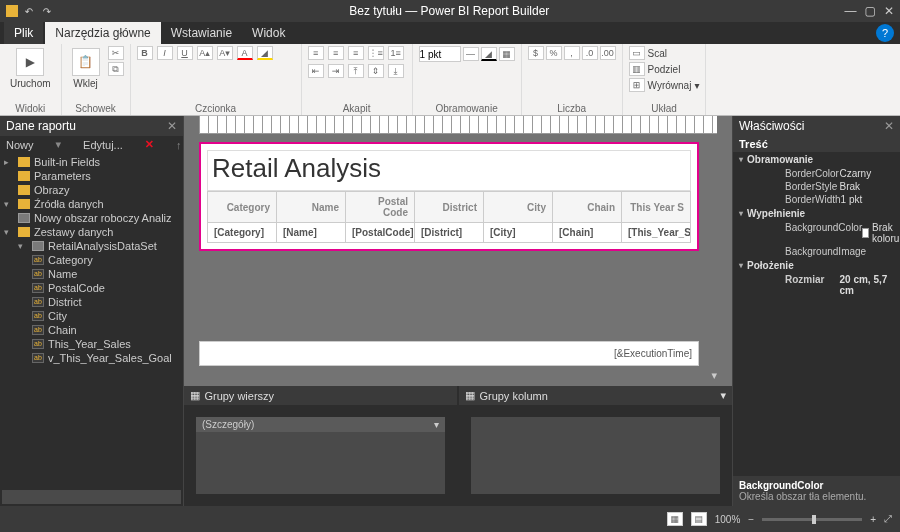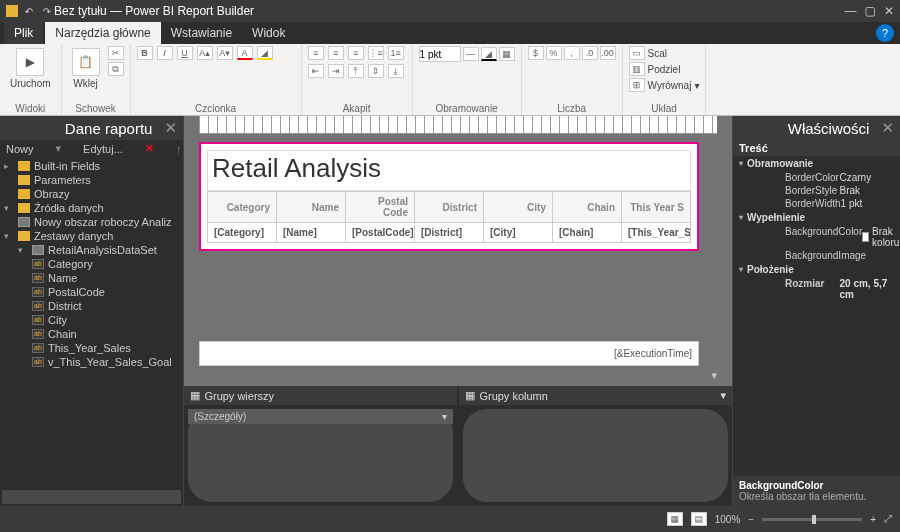--- a/index.html
+++ b/index.html
@@ -1,20 +1,20 @@
 <!DOCTYPE html>
 <html><head>
 <meta charset="utf-8">
 <style>
 * { margin: 0; padding: 0; box-sizing: border-box; font-family: "Segoe UI", Tahoma, sans-serif; }
 body { width: 900px; height: 532px; background: #2d2d2d; overflow: hidden; font-size: 11px; color: #ccc; }
 .titlebar { height: 22px; background: #3a3a3a; display: flex; align-items: center; padding: 0 6px; }
 .titlebar .qat { display: flex; gap: 4px; align-items: center; }
 .titlebar .qat span { width: 14px; height: 14px; display: inline-flex; align-items: center; justify-content: center; font-size: 10px; color: #ccc; }
-.titlebar .title { flex: 1; text-align: left; font-size: 12px; color: #fff; }
+.titlebar .title { flex: 1; text-align: center; font-size: 12px; color: #fff; }
 .titlebar .winbtns { display: flex; gap: 8px; font-size: 12px; }
 .tabsbar { height: 22px; background: #2d2d2d; display: flex; align-items: end; padding-left: 4px; }
 .tabsbar .tab { padding: 4px 10px; font-size: 12px; color: #ddd; cursor: pointer; text-align: center; }
 .tabsbar .tab.file { background: #3a3a3a; color: #fff; margin-right: 2px; }
 .tabsbar .tab.active { background: #f3f2f1; color: #333; }
 .tabsbar .help { margin-left: auto; width: 18px; height: 18px; border-radius: 50%; background: #0078d4; color: #fff; display: flex; align-items: center; justify-content: center; font-size: 11px; margin-right: 6px; margin-bottom: 2px; }
 .ribbon { height: 72px; background: #f3f2f1; display: flex; color: #444; border-bottom: 1px solid #bbb; }
 .rgroup { border-right: 1px solid #ddd; padding: 2px 6px 1px 6px; display: flex; flex-direction: column; justify-content: space-between; }
 .rgroup .content { display: flex; gap: 4px; align-items: flex-start; flex: 1; }
 .rgroup .label { font-size: 10px; text-align: center; color: #666; }
@@ -22,21 +22,21 @@
 .rbtn .ico { width: 28px; height: 28px; border: 1px solid #ccc; background: #fff; display: flex; align-items: center; justify-content: center; font-size: 12px; color: #555; }
 .rbtn .txt { font-size: 10px; }
 .smallico { width: 16px; height: 14px; border: 1px solid #ccc; background: #fff; display: inline-flex; align-items: center; justify-content: center; font-size: 9px; color: #666; }
 .fontgrid { display: grid; grid-template-columns: repeat(8, 18px); grid-auto-rows: 16px; gap: 2px; }
 .aligngrid { display: grid; grid-template-columns: repeat(5, 18px); grid-auto-rows: 16px; gap: 2px; }
 .bordergrid { display: flex; gap: 2px; align-items: center; }
 .numgrid { display: flex; gap: 2px; }
 .layoutrow { display: flex; align-items: center; gap: 3px; font-size: 10px; }
 .main { display: flex; height: 390px; }
 .leftpanel { width: 184px; background: #2d2d2d; display: flex; flex-direction: column; border-right: 1px solid #444; }
-.panelhead { background: #3a3a3a; padding: 3px 6px; font-size: 15px; color: #fff; display: flex; align-items: center; justify-content: flex-end; gap: 12px; }
+.panelhead { background: #3a3a3a; padding: 3px 6px; font-size: 12px; color: #fff; display: flex; align-items: center; justify-content: space-between; }
 .panelhead .x { color: #999; cursor: pointer; }
 .panelbar { padding: 2px 6px; font-size: 11px; display: flex; gap: 22px; align-items: center; }
 .panelbar .del { color: #E81123; font-weight: bold; }
 .tree { flex: 1; overflow: auto; padding: 2px 0; }
 .tree .node { display: flex; align-items: center; gap: 4px; padding: 1px 4px; white-space: nowrap; font-size: 11px; }
 .tree .folder { width: 12px; height: 10px; background: #e8b339; display: inline-block; }
 .tree .ds { width: 12px; height: 10px; background: #7a7a7a; border: 1px solid #999; display: inline-block; }
 .tree .fld { width: 12px; height: 10px; background: #3a3a3a; border: 1px solid #666; display: inline-block; font-size: 7px; color: #e8b339; text-align: center; line-height: 8px; }
 .tree .indent1 { padding-left: 18px; }
 .tree .indent2 { padding-left: 32px; }
@@ -47,21 +47,21 @@
 .canvaswrap { flex: 1; overflow: auto; padding: 8px 15px; }
 .page { background: #fff; border: 2px solid #e3008c; width: 500px; padding: 6px; position: relative; }
 .rtitle { font-size: 26px; font-weight: 300; color: #333; padding: 2px 4px 6px 4px; border: 1px solid #ddd; }
 .rtable { border-collapse: collapse; width: 100%; table-layout: fixed; font-size: 10px; }
 .rtable th { background: #f5f5f5; color: #888; font-weight: bold; text-align: right; padding: 4px 6px; border: 1px solid #ccc; }
 .rtable td { color: #555; padding: 4px 6px; border: 1px solid #ccc; text-align: left; overflow: hidden; white-space: nowrap; font-weight: bold; }
 .footerbox { background: #fff; width: 500px; margin-top: 90px; padding: 6px; border: 1px solid #ccc; font-size: 10px; color: #555; text-align: right; }
 .bottompanes { height: 120px; display: flex; gap: 2px; background: #2d2d2d; }
 .bpane { flex: 1; background: #2d2d2d; display: flex; flex-direction: column; }
 .bpane .bhead { background: #3a3a3a; padding: 3px 6px; font-size: 11px; color: #ddd; display: flex; align-items: center; gap: 4px; }
-.bpane .bbody { flex: 1; background: #4a4a4a; margin: 4px; border-radius: 24px; }
+.bpane .bbody { flex: 1; background: #4a4a4a; margin: 12px; }
 .bpane .bitem { background: #5a5a5a; padding: 2px 6px; font-size: 10px; display: flex; justify-content: space-between; align-items: center; cursor: pointer; }
 .rightpanel { width: 168px; background: #2d2d2d; border-left: 1px solid #444; display: flex; flex-direction: column; }
 .propcat { background: #3a3a3a; padding: 2px 6px; font-size: 11px; font-weight: bold; color: #fff; }
 .propsection { padding: 2px 6px; font-size: 10px; font-weight: bold; color: #ddd; display: flex; align-items: center; gap: 4px; }
 .propsection::before { content: "▸"; font-size: 8px; color: #aaa; }
 .propsection.open::before { content: "▾"; }
 .proprow { display: flex; padding: 1px 6px 1px 16px; font-size: 10px; }
 .proprow .k { flex: 1; color: #ccc; padding-left: 36px; }
 .proprow .v { flex: 1; color: #ddd; display: flex; align-items: center; gap: 3px; }
 .swatch { width: 10px; height: 10px; border: 1px solid #999; background: #fff; display: inline-block; }

